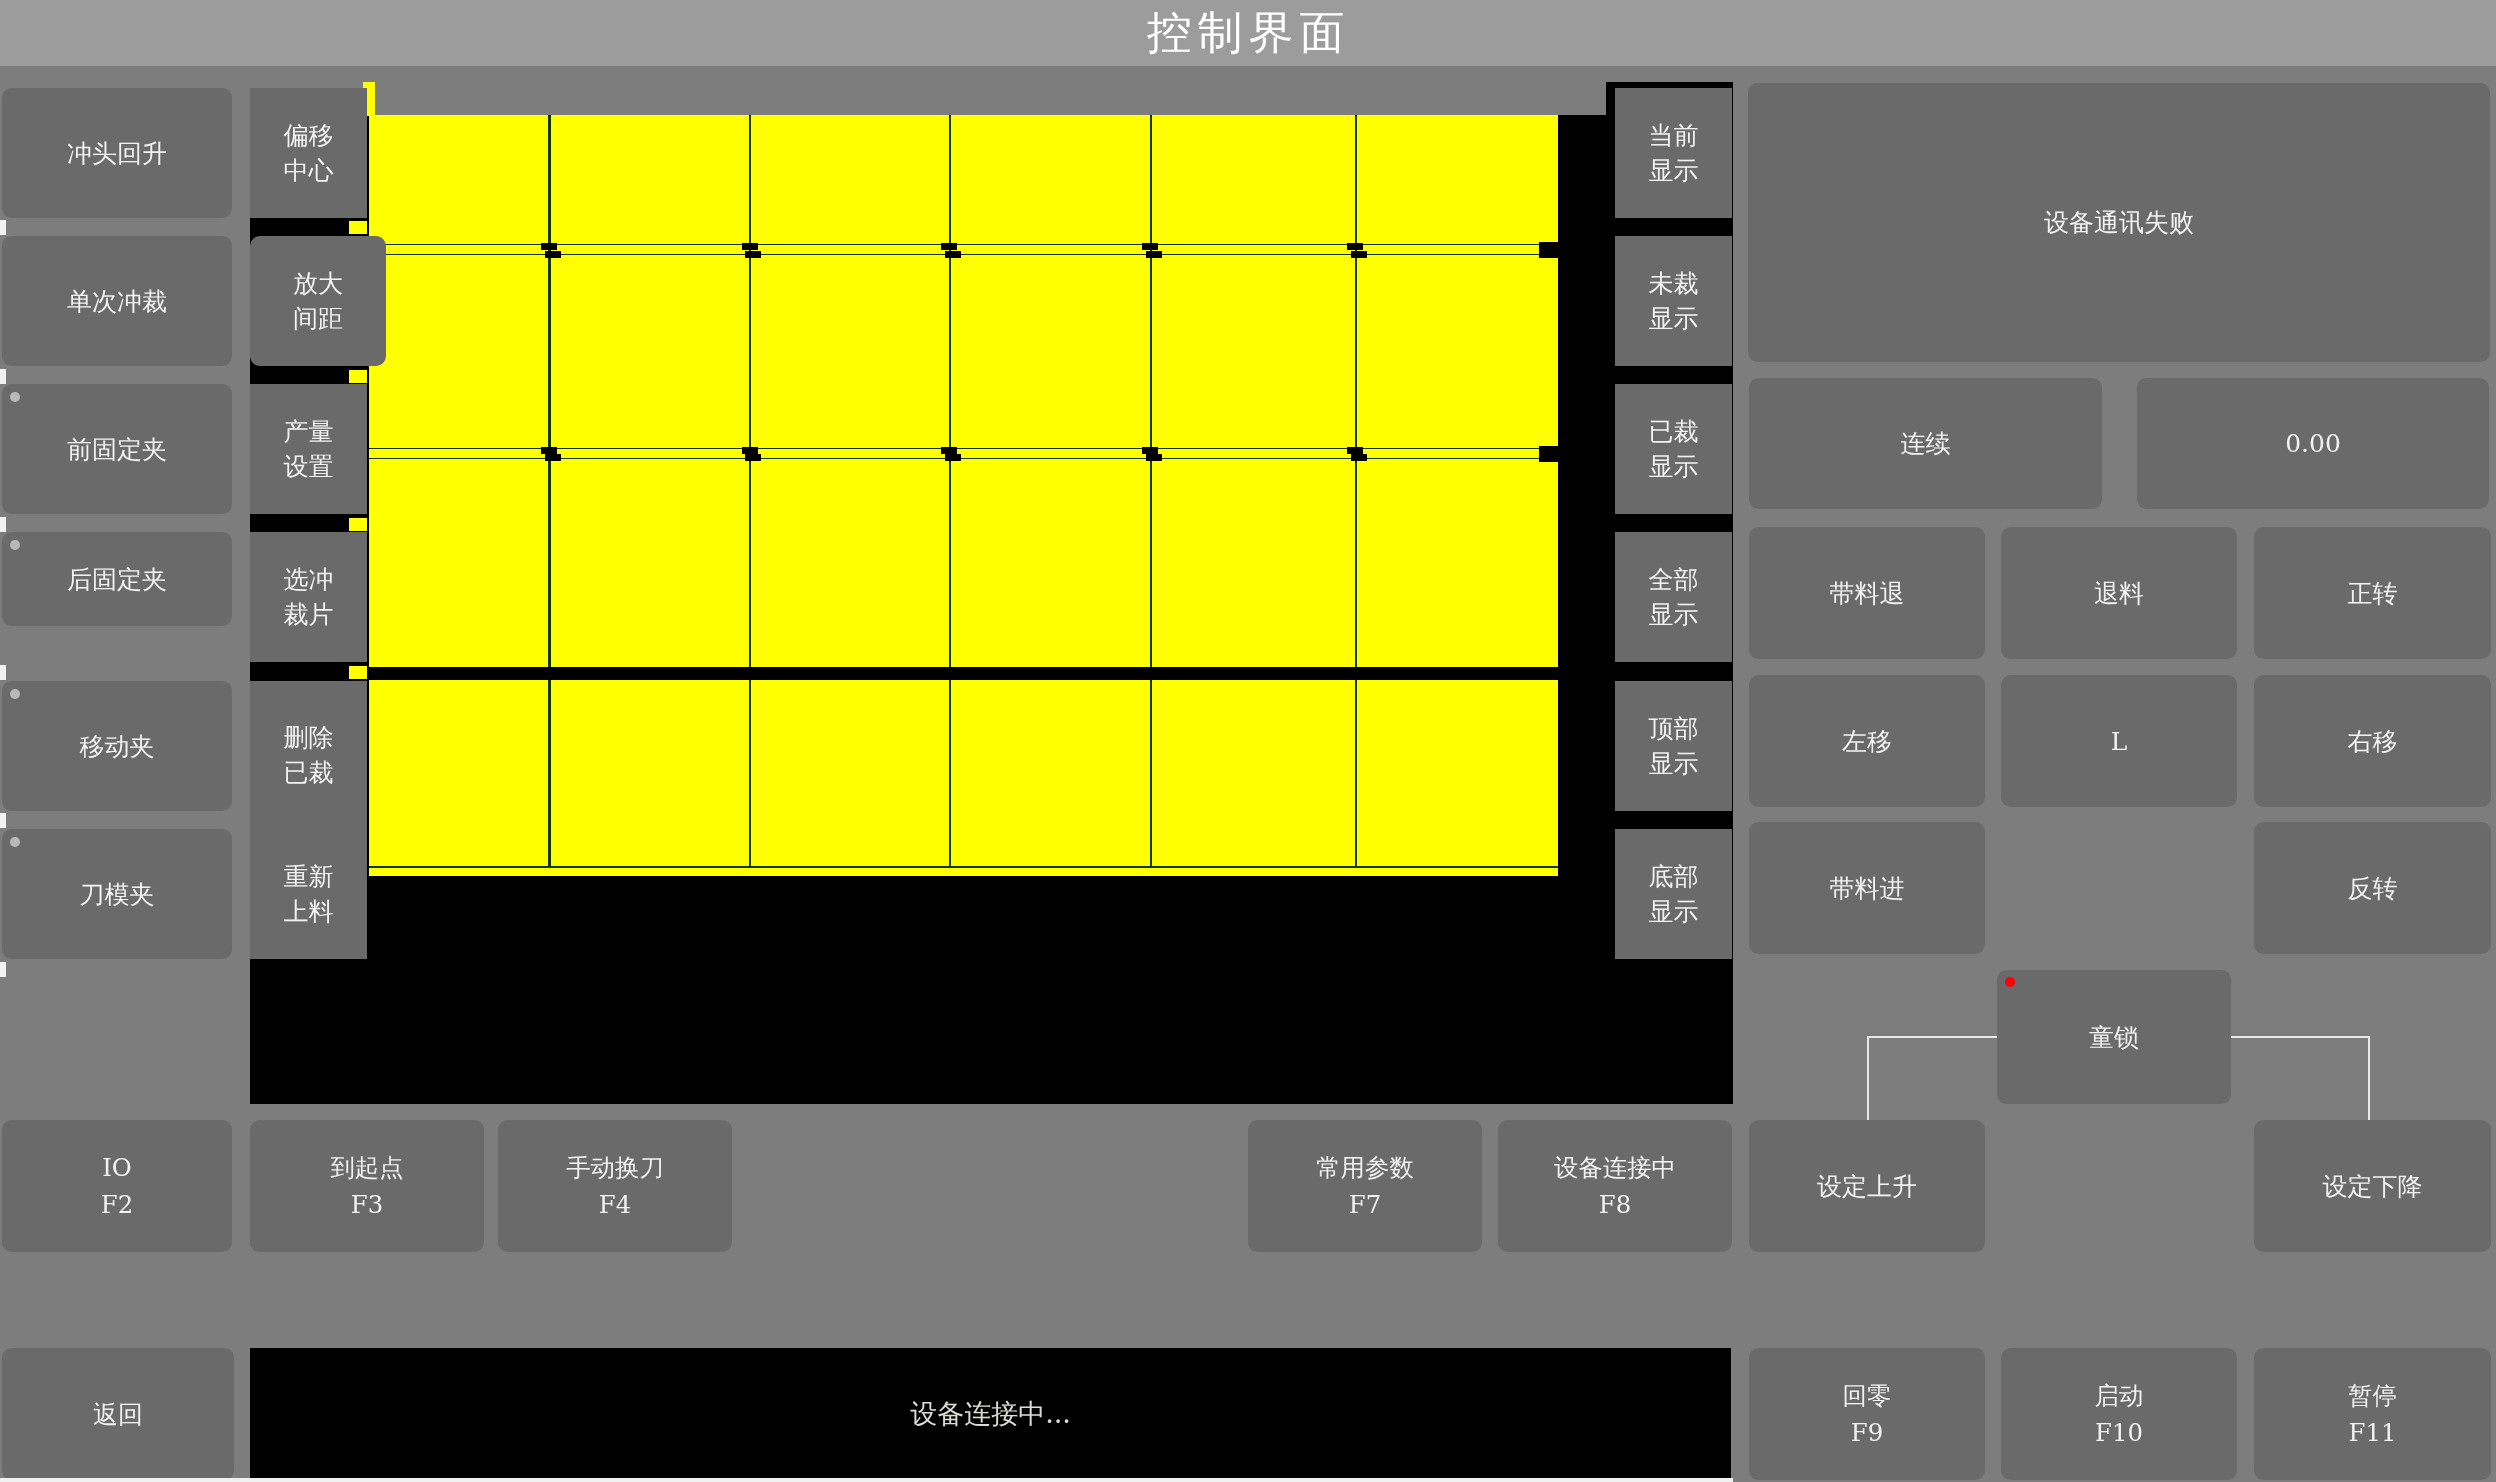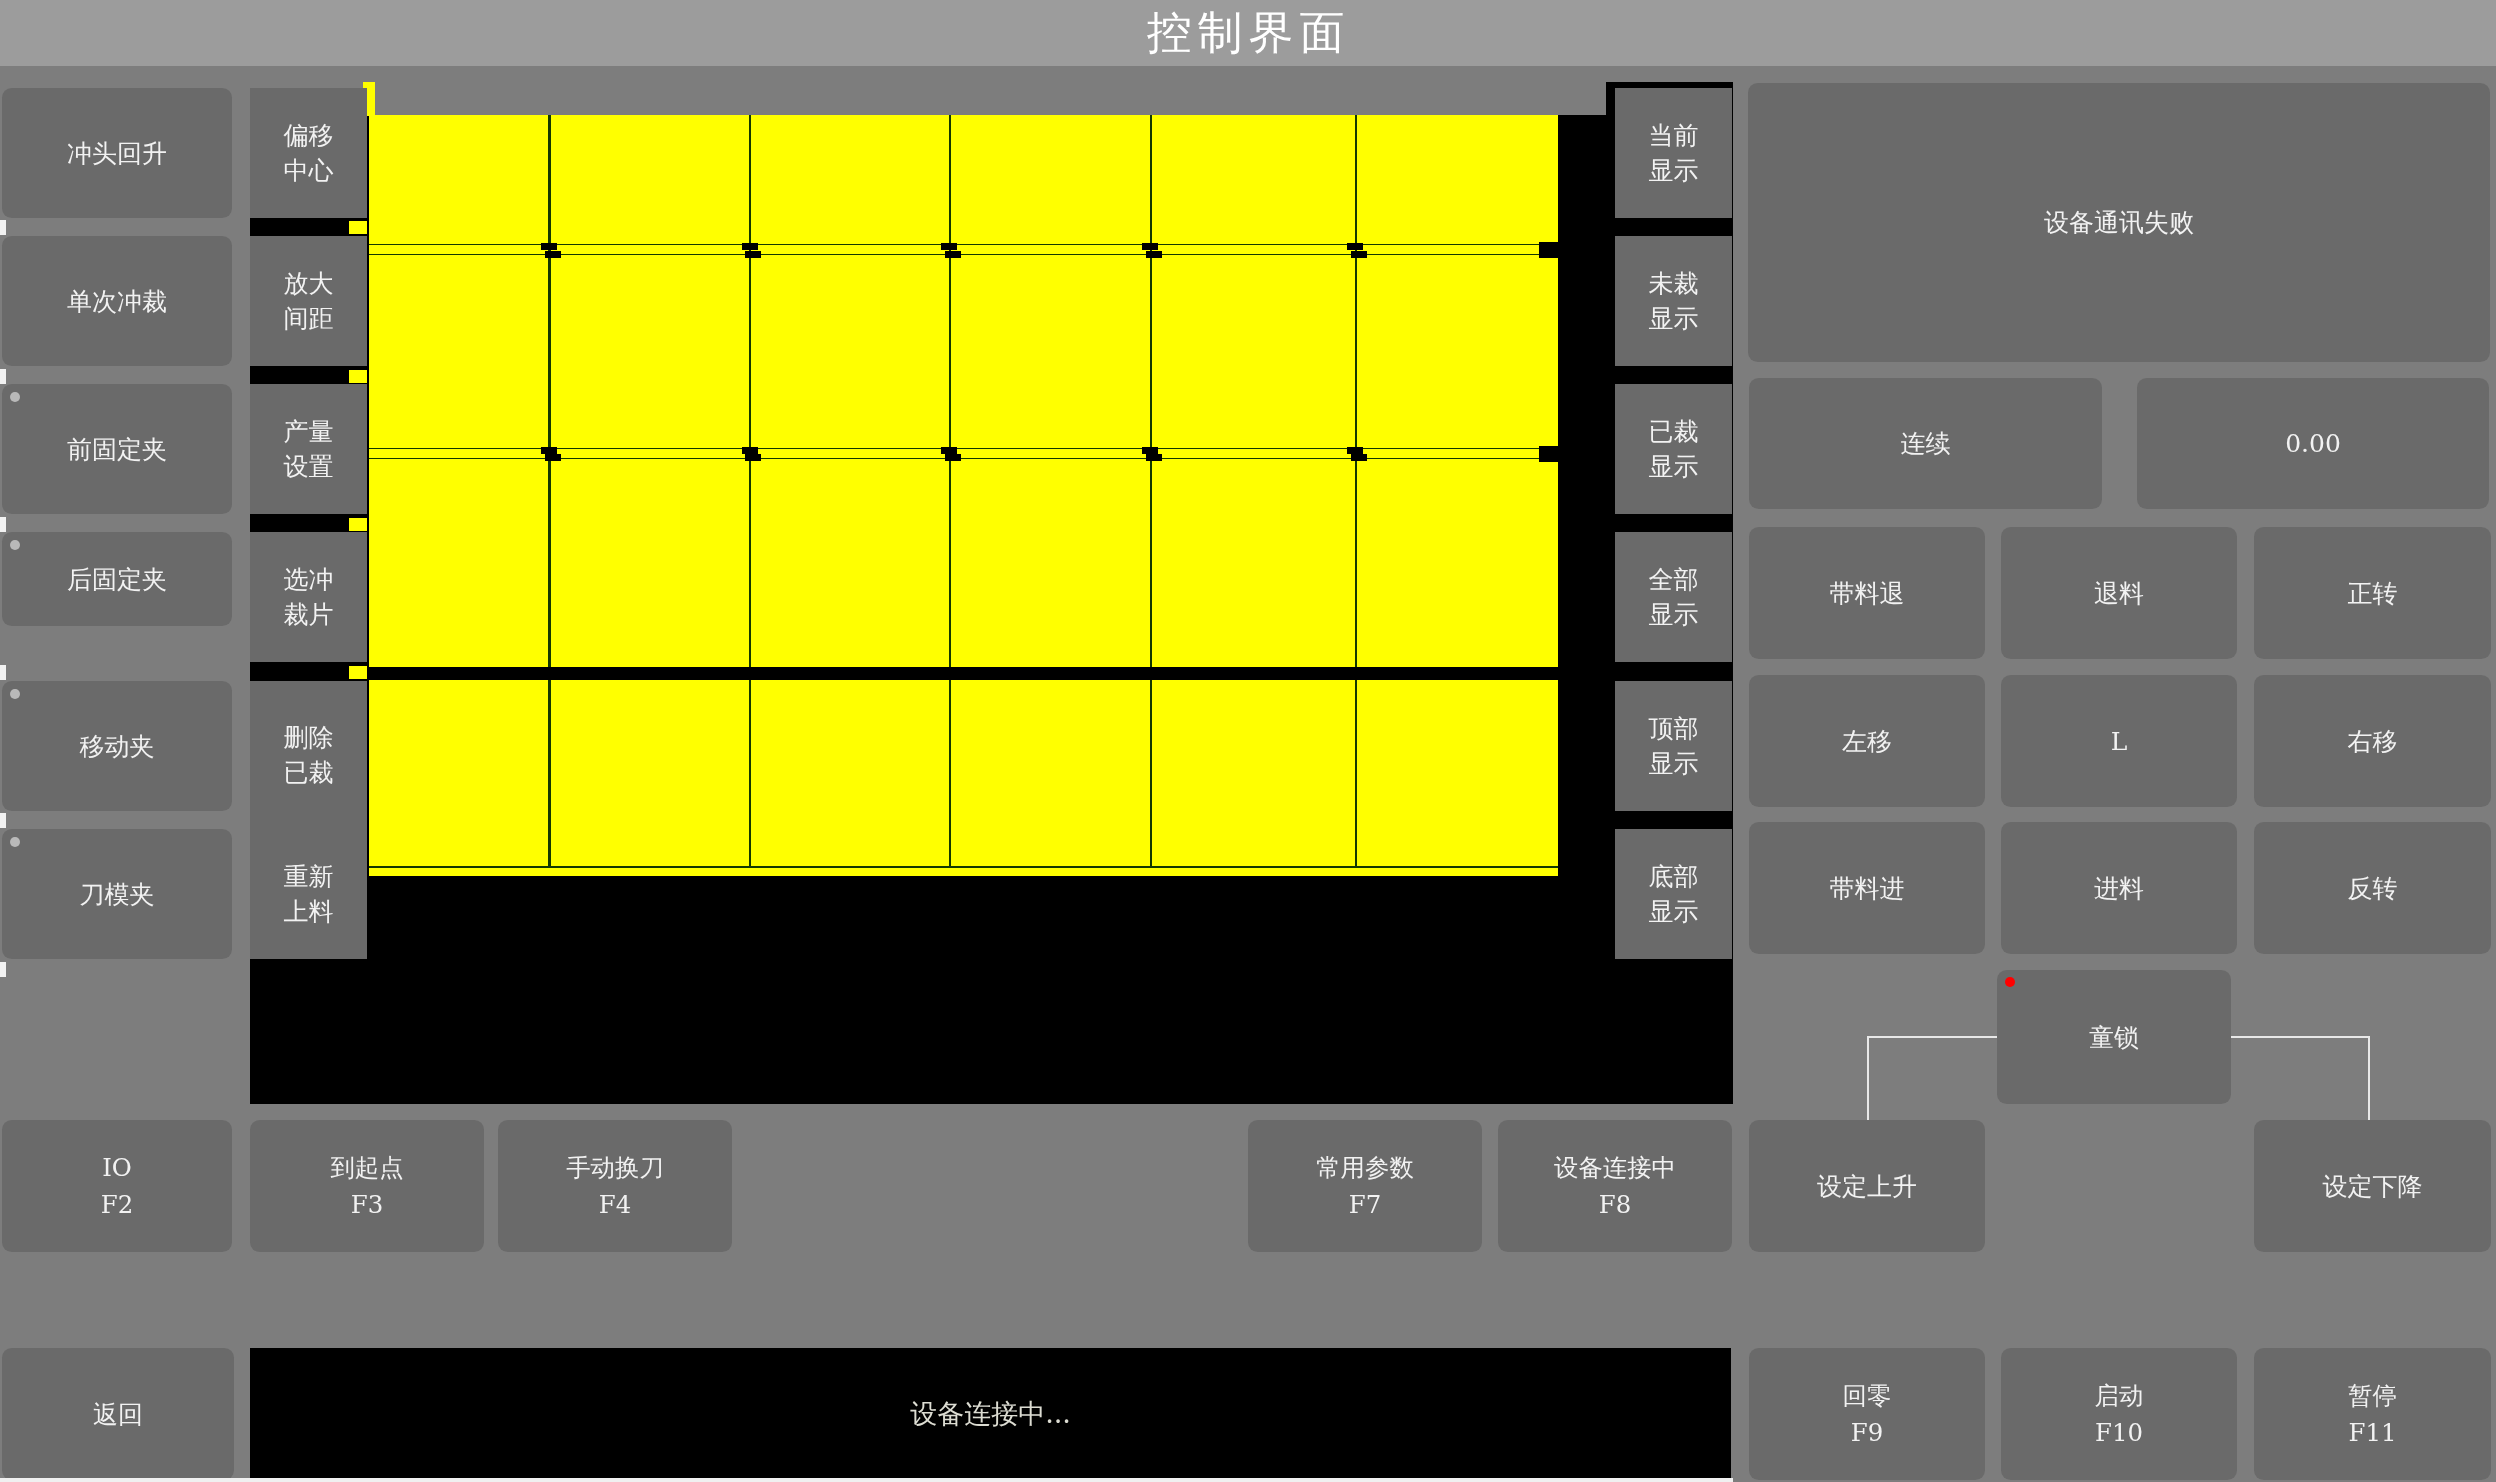--- a/index.html
+++ b/index.html
@@ -117,21 +117,21 @@
       <span class="dot"></span>
       <span>移动夹</span>
     </div>
   <div class="btn rounded" style="left:2px;top:829px;width:230px;height:130px;">
       <span class="dot"></span>
       <span>刀模夹</span>
     </div>
 
   <div class="btn two-line" style="left:250px;top:88px;width:117px;height:130px;"><span>偏移
 中心</span></div>
-  <div class="btn two-line" style="left:250px;top:236px;width:117px;height:130px;"><span>放大
+  <div class="btn two-line" style="left:250px;top:236px;width:136px;height:130px;border-radius:10px;"><span>放大
 间距</span></div>
   <div class="btn two-line" style="left:250px;top:384px;width:117px;height:130px;"><span>产量
 设置</span></div>
   <div class="btn two-line" style="left:250px;top:532px;width:117px;height:130px;"><span>选冲
 裁片</span></div>
   <div class="btn two-line" style="left:250px;top:681px;width:117px;height:148px;"><span>删除
 已裁</span></div>
   <div class="btn two-line" style="left:250px;top:829px;width:117px;height:130px;"><span>重新
 上料</span></div>
 
@@ -172,23 +172,20 @@
     </div>
   <div class="btn rounded" style="left:2001px;top:675px;width:236px;height:132px;">
       <span>L</span>
     </div>
   <div class="btn rounded" style="left:2254px;top:675px;width:237px;height:132px;">
       <span>右移</span>
     </div>
   <div class="btn rounded" style="left:1749px;top:822px;width:236px;height:132px;">
       <span>带料进</span>
     </div>
-  <div class="btn rounded" style="left:2001px;top:822px;width:236px;height:132px;">
-      <span>进料</span>
-    </div>
   <div class="btn rounded" style="left:2254px;top:822px;width:237px;height:132px;">
       <span>反转</span>
     </div>
 
   <div class="btn rounded" style="left:1997px;top:970px;width:234px;height:134px;">
       <span class="reddot"></span>
       <span>童锁</span>
     </div>
 
   <div class="btn rounded fkey" style="left:2px;top:1120px;width:230px;height:132px;">

